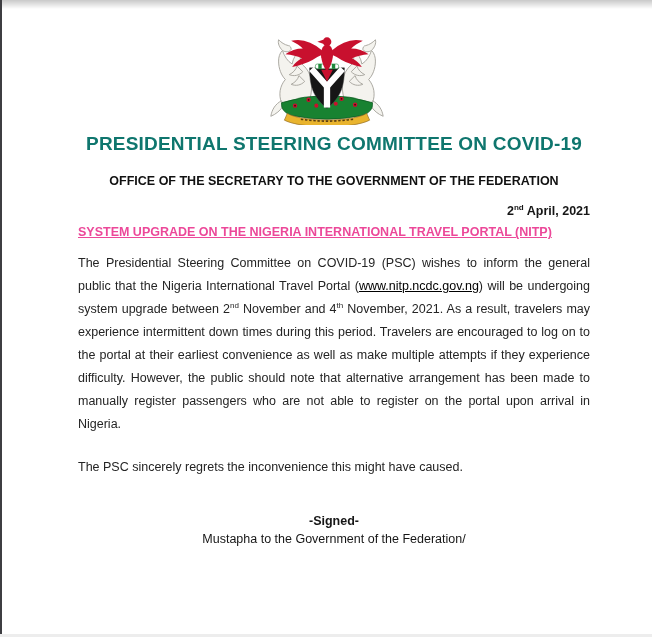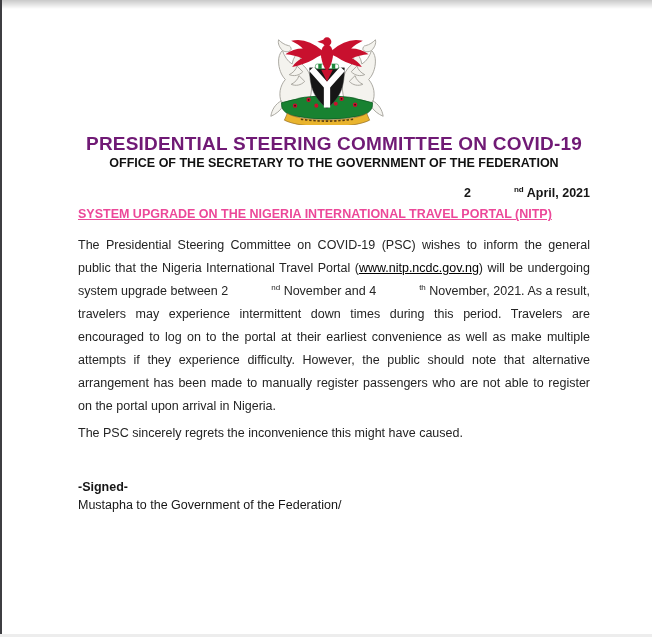--- a/index.html
+++ b/index.html
@@ -8,31 +8,31 @@
     font-family:"Liberation Sans",sans-serif;color:#1f1f1f;overflow:hidden;
   }
   .top-shade{position:absolute;top:0;left:0;width:652px;height:9px;
     background:linear-gradient(#c9c9c9,#ffffff);}
   .left-border{position:absolute;top:0;left:0;width:2px;height:637px;background:#3d3d41;}
   .bottom-strip{position:absolute;bottom:0;left:0;width:652px;height:3px;background:#ededed;}
   .content{position:absolute;left:78px;top:8px;width:512px;}
   .crest{width:146px;height:92px;margin:25px 0 0 176px;}
   .crest svg{display:block;}
   h1.main-title{margin:8px 0 0;font-size:19px;line-height:22px;text-align:center;
-    color:#701a75;font-weight:bold;letter-spacing:0.2px;}
-  h2.sub-title{margin:1px 0 0;font-size:12.5px;line-height:15px;text-align:center;
+    color:#0f766e;font-weight:bold;letter-spacing:0.2px;}
+  h2.sub-title{margin:19px 0 0;font-size:12.5px;line-height:15px;text-align:center;
     color:#111;font-weight:bold;}
   .date-line{margin-top:15px;text-align:right;font-size:12.5px;font-weight:bold;color:#161616;}
   .doc-title{margin-top:7px;font-size:12.5px;font-weight:bold;color:#ec4899;}
   .doc-title .u{text-decoration:underline;}
   .body-par{margin:13px 0 0;font-size:12.5px;line-height:23px;text-align:justify;color:#242424;}
-  .body-par.second{margin-top:4px;text-align:left;}
-  sup{font-size:8px;vertical-align:super;line-height:0;padding-left:43px;}
+  .body-par.second{margin-top:20px;text-align:left;}
+  sup{font-size:8px;vertical-align:super;line-height:0;}
   a.link{color:#000000;text-decoration:underline;cursor:pointer;}
-  .signature{margin-top:34px;font-size:12.5px;line-height:17.5px;color:#161616;}
+  .signature{margin-top:34px;text-align:center;font-size:12.5px;line-height:17.5px;color:#161616;}
   .sig-bold{font-weight:bold;}
 </style>
 </head>
 <body>
 
 <div class="page">
   <div class="top-shade"></div>
 
   <div class="content">
 

